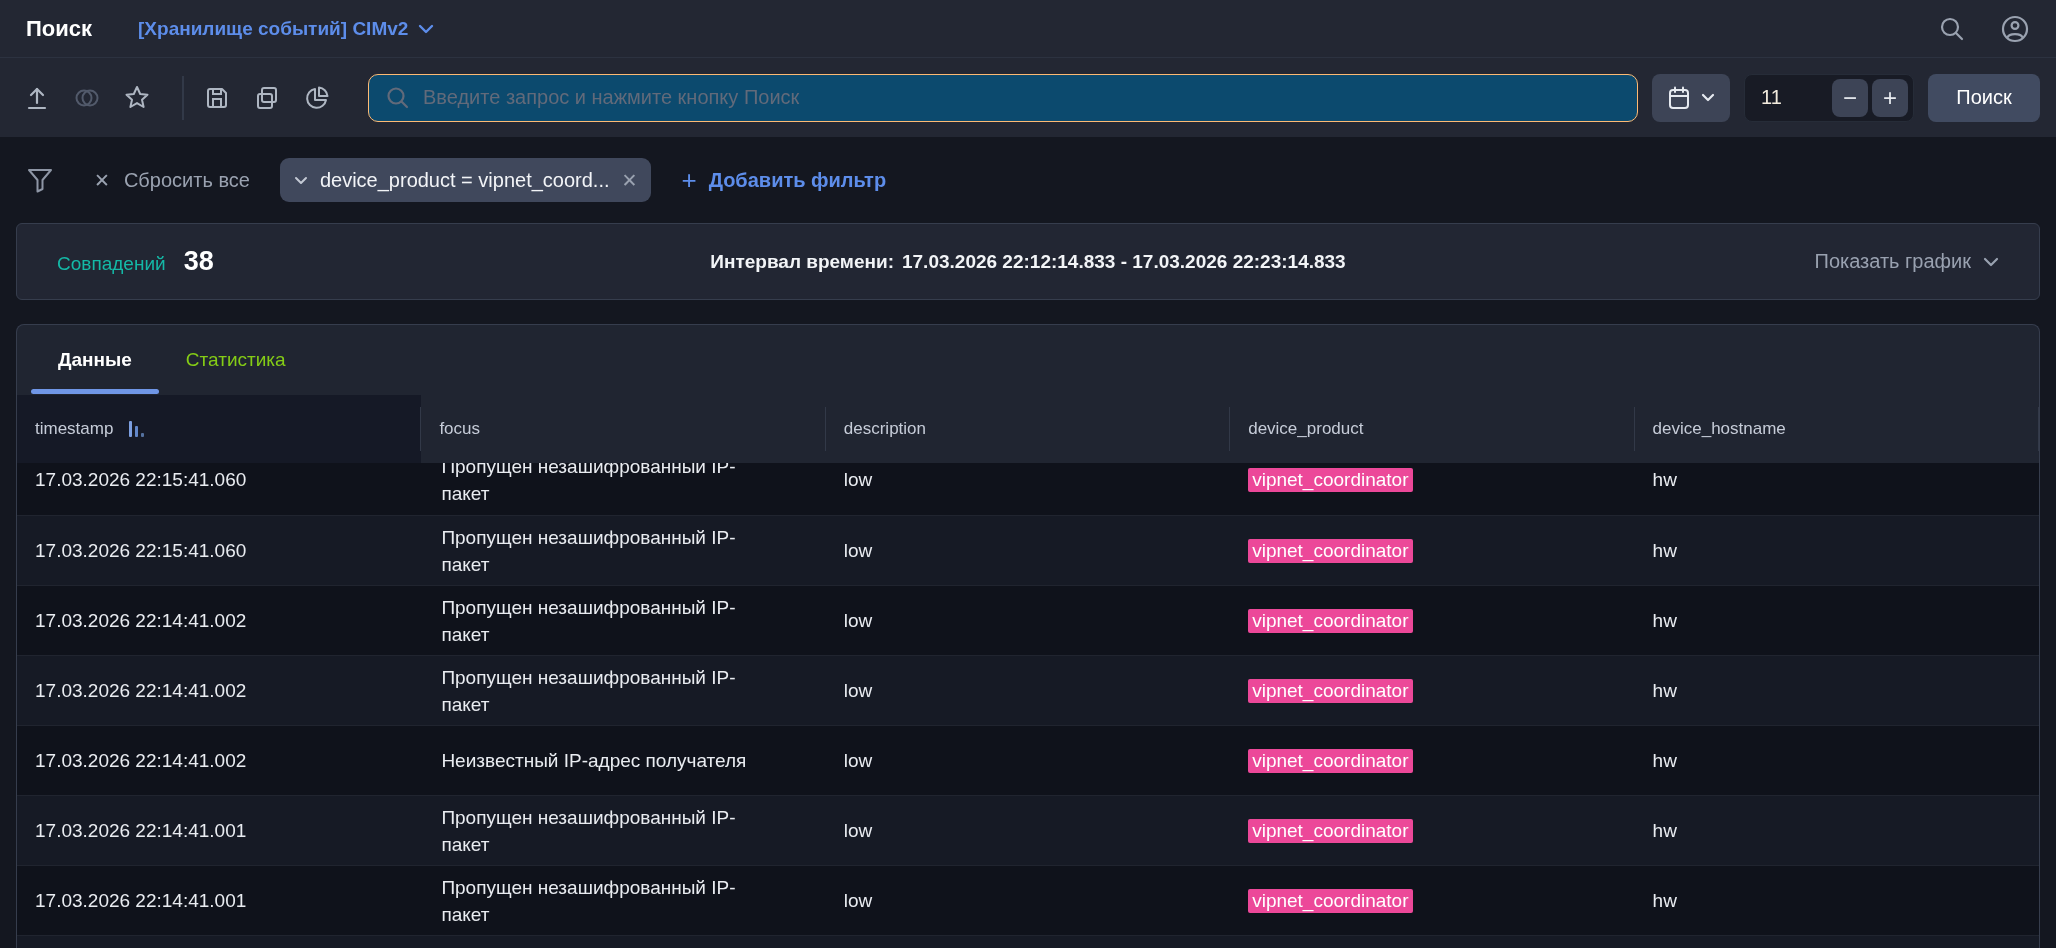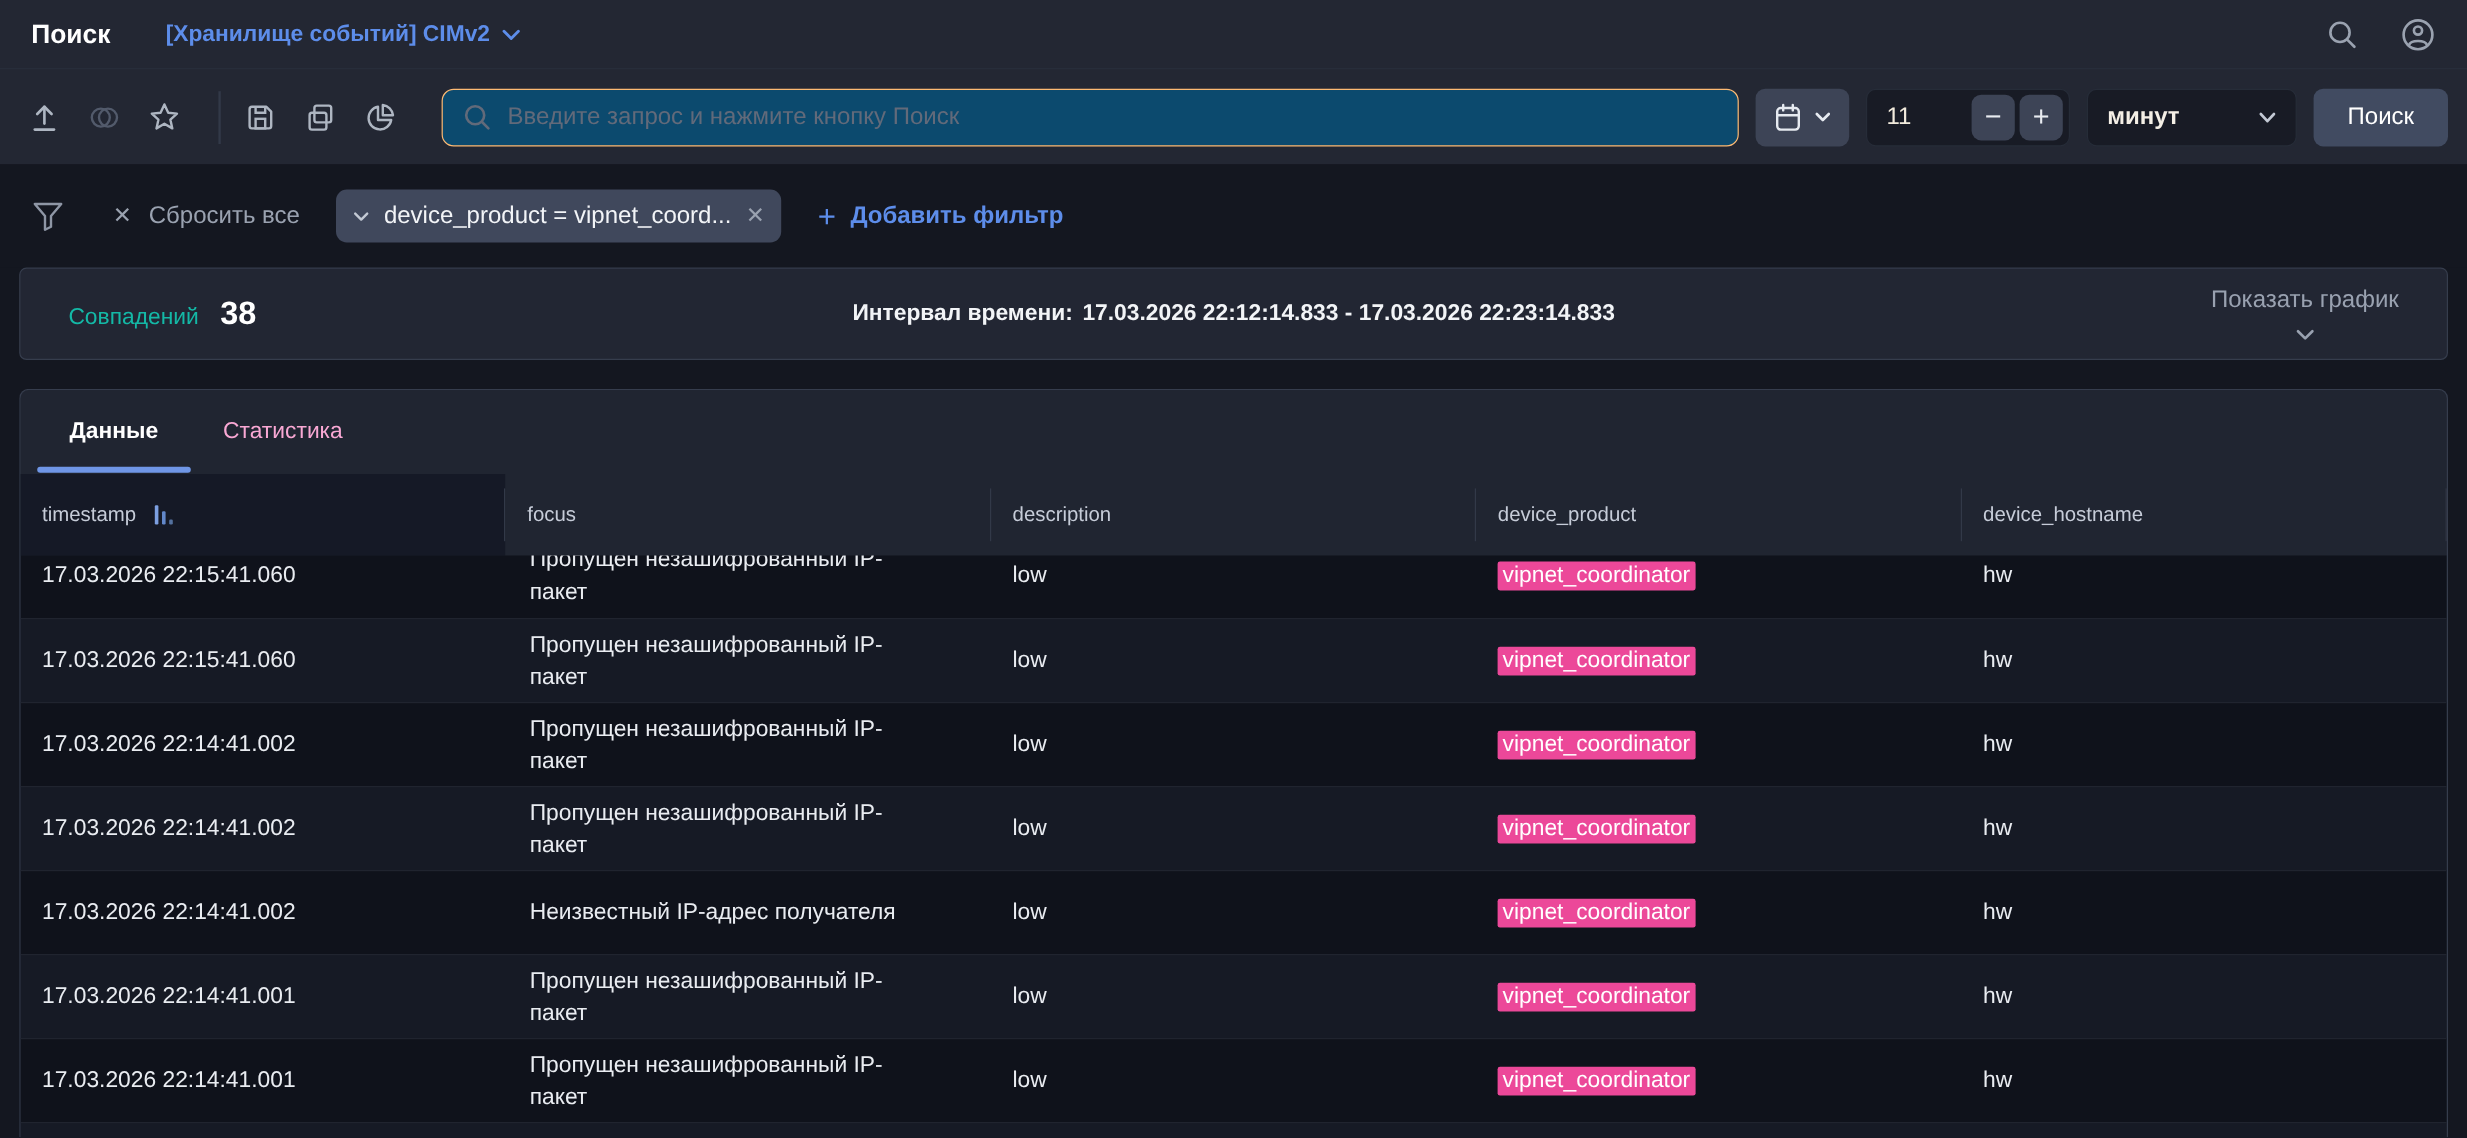--- a/index.html
+++ b/index.html
@@ -54,31 +54,31 @@
 
   
   .summary { height:77px; margin:0 16px; background:#222633; border:1px solid #363d4d; border-radius:6px;
              display:flex; align-items:center; padding:0 40px; position:relative; }
   .matches { display:flex; align-items:baseline; gap:18px; }
   .matches-label { font-size:19px; color:#14b8a6; }
   .matches-count { font-size:27px; font-weight:bold; color:#ffffff; }
   .interval { position:absolute; left:0; right:0; text-align:center; font-size:19px; font-weight:bold; color:#f2f4f7; }
   .interval-label { margin-right:8px; }
   .show-chart { margin-left:auto; display:flex; align-items:center; gap:12px; background:none; border:none;
-                cursor:pointer; position:relative; z-index:1;flex-direction:column; }
+                cursor:pointer; position:relative; z-index:1; }
   .show-chart-label { color:#99a1b0; font-size:20px; }
 
   
   .gap { height:24px; }
   .panel { margin:0 16px; background:#202531; border:1px solid #363d4d; border-bottom:none;
            border-radius:8px 8px 0 0; height:624px; overflow:hidden; }
   .tabstrip { height:70px; display:flex; align-items:stretch; padding-left:14px; }
   .tab { position:relative; display:flex; align-items:center; padding:0 27px; font-size:19px; cursor:pointer; }
   .tab.active { color:#ffffff; font-weight:bold; }
-  .tab.inactive { color:#f9a8d4; }
+  .tab.inactive { color:#84cc16; }
   .tab.active::after { content:""; position:absolute; left:0; right:0; bottom:1px; height:5px;
                        border-radius:3px; background:#6f96e6; }
 
   .thead { height:68px; display:flex; }
   .th { width:20%; display:flex; align-items:center; padding-left:18px; font-size:17px; color:#c6ccd8; position:relative; gap:14px; }
   .th::after { content:""; position:absolute; right:0; top:12px; bottom:12px; width:1px; background:#323948; }
   .th-timestamp { background:#151926; }
   .tbody { height:486px; overflow:hidden; position:relative; }
   .trow { height:70px; display:flex; border-top:1px solid #20242f; }
   .trow:nth-child(odd) { background:#0f121b; }
@@ -202,28 +202,20 @@
       <svg width="14" height="9" viewBox="0 0 14 9">
           <polyline points="2,2 7,7 12,2" fill="none" stroke="#e6eaf0" stroke-width="2.2" stroke-linecap="round" stroke-linejoin="round"></polyline>
         </svg>
     </span>
   </button>
   <div class="ctrl counter">
     <span class="counter-value">11</span>
     <button class="step-btn step-minus">−</button>
     <button class="step-btn step-plus">+</button>
   </div>
-  <div class="ctrl unit-select">
-    <span class="unit-label">минут</span>
-    <span>
-      <svg width="15" height="10" viewBox="0 0 15 10">
-          <polyline points="2,2 7.5,8 13,2" fill="none" stroke="#c3c9d4" stroke-width="2.2" stroke-linecap="round" stroke-linejoin="round"></polyline>
-        </svg>
-    </span>
-  </div>
   <button class="ctrl search-btn">Поиск</button>
 </div>
 
 <div class="filterbar">
   <span>
     <svg width="28" height="28" viewBox="0 0 28 28">
         <path d="M3 4 h22 l-8.5 10 v9 l-5 2.5 v-11.5 z" fill="none" stroke="#8e96a5" stroke-width="2" stroke-linejoin="round"></path>
       </svg>
   </span>
   <button class="clear-all">

